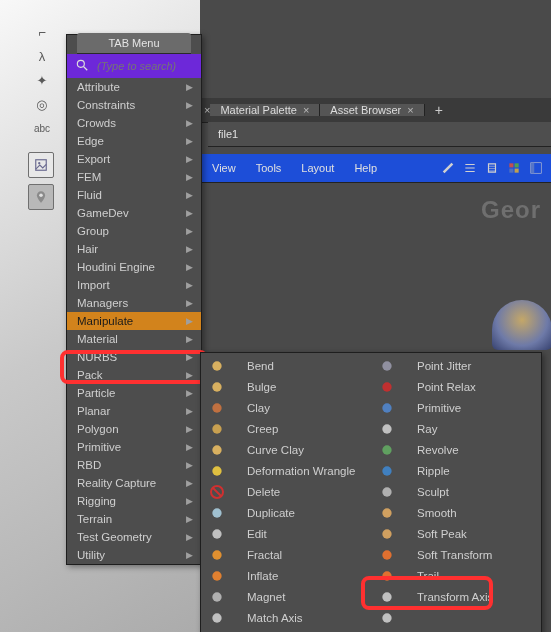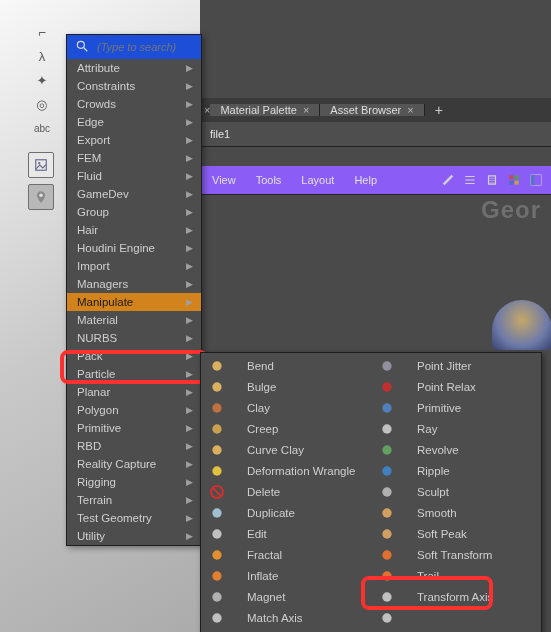--- a/index.html
+++ b/index.html
@@ -69,33 +69,33 @@
     padding:0 10px;
     background:#555;
     color:#ddd;
     border-right:1px solid var(--divider);
     font-size:11px;
   }
   .tabrow .closex{color:#bbb;font-size:11px;cursor:pointer}
   .tabrow .plus{padding:4px 10px;color:#ccc;font-size:14px}
   .pathbar{
     position:absolute;
-    top:122px;left:0;right:0;
+    top:122px;left:8px;right:0;
     height:24px;
     background:#4e4e4e;
     border-bottom:1px solid var(--divider);
     display:flex;align-items:center;
     padding-left:10px;
     color:#e2e2e2;
   }
   .menubar{
     position:absolute;
-    top:166px;left:0;right:0;
+    top:154px;left:0;right:0;
     height:28px;
-    background:#8b5cf6;
+    background:#1d4ed8;
     border-bottom:1px solid var(--divider);
     display:flex;align-items:center;justify-content:space-between;
     padding:0 8px;
   }
   .menubar .menus{display:flex;gap:20px;padding-left:4px}
   .menubar .menus span{color:#e0e0e0}
   .menubar .tools{display:flex;gap:8px;align-items:center}
   .menubar .tools .mi{width:14px;height:14px;display:inline-block}
   .geo-label{
     position:absolute;
@@ -132,21 +132,21 @@
     color:#e4e4e4;
     font-size:11px;
     border-bottom:1px solid #2a2a2a;
     margin:0 10px;
     border-radius:3px 3px 0 0;
     margin-top:-2px;
   }
   .tabmenu .search{
     display:flex;align-items:center;gap:6px;
     padding:4px 8px;
-    background:#1d4ed8;
+    background:#6d28d9;
   }
   .tabmenu .search .mag{color:#d0d0d0}
   .tabmenu .search input{
     background:transparent;border:0;outline:0;
     color:#bbb;font-style:italic;font-size:11px;
     width:100%;
   }
   .tabmenu .list{display:flex;flex-direction:column}
   .tabmenu .item{
     display:flex;justify-content:space-between;align-items:center;
@@ -277,20 +277,21 @@
     </div>
   </div>
   <div class="geo-label">Geor</div>
   <div class="node">
     <div class="badge"></div>
 
   </div>
 </div>
 
 <div class="tabmenu">
+  <div class="hdr">TAB Menu</div>
   <div class="search">
     <span class="mag">
       <svg width="14" height="14" viewBox="0 0 24 24">
           <circle cx="10" cy="10" r="6" fill="none" stroke="#ddd" stroke-width="2"></circle>
           <path d="M15 15 L21 21" stroke="#ddd" stroke-width="2"></path>
         </svg>
     </span>
     <input type="text" placeholder="(Type to search)" style="">
   </div>
   <div class="list" id="tabmenu-list">

